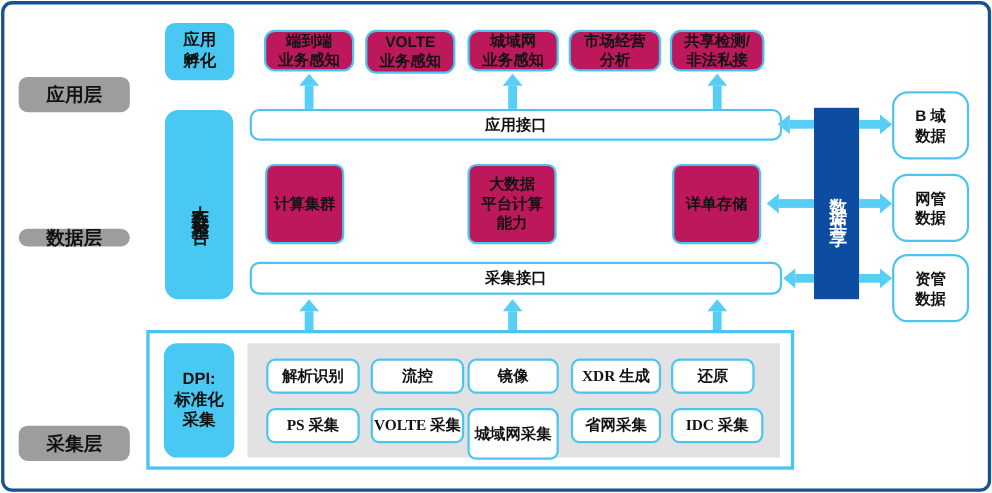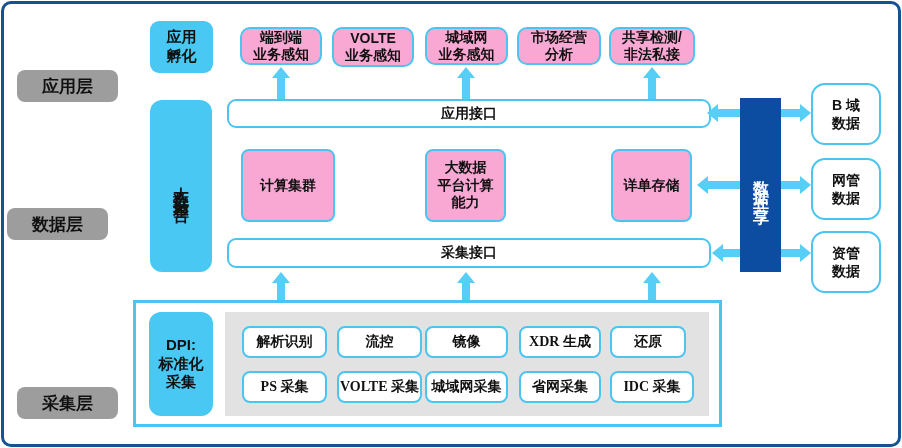--- a/index.html
+++ b/index.html
@@ -6,21 +6,21 @@
     --cyan:#48C8F2; --cyan-border:#4BC5EF; --arrow:#56CEF5; --dark-blue:#0C4DA2;
     --gray-label:#9D9D9D; --gray-panel:#E2E2E2; --frame-border:#15528F; --text:#111;
   }
   *{box-sizing:border-box;margin:0;padding:0;}
   body{background:#fff;font-family:"Liberation Sans","DejaVu Sans",sans-serif;color:var(--text);}
   #stage{position:relative;width:902px;height:448px;background:#fff;overflow:hidden;}
   .frame{position:absolute;left:1px;top:1px;right:1px;bottom:1px;border:3px solid var(--frame-border);border-radius:10px;background:#fff;}
   .abs{position:absolute;display:flex;align-items:center;justify-content:center;text-align:center;}
   .glabel{background:var(--gray-label);border-radius:8px;font-size:17px;font-weight:700;margin-top:40px;}
   .cybox{background:var(--cyan);border-radius:9px;font-size:15px;font-weight:700;white-space:pre-line;line-height:1.25;}
-  .wbox{background:#f9a8d4;border:2px solid var(--cyan-border);border-radius:10px;font-size:14px;font-weight:600;white-space:pre-line;line-height:1.25;}
+  .wbox{background:#be185d;border:2px solid var(--cyan-border);border-radius:10px;font-size:14px;font-weight:600;white-space:pre-line;line-height:1.25;}
   .bar{background:#fff;border:2px solid var(--cyan-border);border-radius:9px;font-size:14px;font-weight:600;}
   .rbox{background:#fff;border:2px solid var(--cyan-border);border-radius:14px;font-size:14px;font-weight:600;white-space:pre-line;line-height:1.3;}
   .inbox{background:#fff;border:2px solid var(--cyan-border);border-radius:8px;font-size:14px;font-weight:600;font-family:Liberation Serif, serif;}
   .panel{background:var(--gray-panel);}
   .container{background:#fff;border:3px solid var(--cyan-border);}
   .vtext{writing-mode:vertical-rl;text-orientation:upright;letter-spacing:5px;font-weight:700;font-size:16px;}
   .dark{background:var(--dark-blue);color:#fff;}
   
   .va{position:absolute;width:18px;}
   .va .head{width:0;height:0;border-left:9px solid transparent;border-right:9px solid transparent;border-bottom:11px solid var(--arrow);}
@@ -32,21 +32,21 @@
 </style>
 </head>
 <body>
 
 <div id="stage">
   <div class="frame"></div>
 
   <div class="abs glabel" style="left:17px;top:30px;width:101px;height:32px;">
       <span>应用层</span>
     </div>
-  <div class="abs glabel" style="left:7px;top:168px;width:101px;height:32px;">
+  <div class="abs glabel" style="left:17px;top:168px;width:101px;height:16px;">
       <span>数据层</span>
     </div>
   <div class="abs glabel" style="left:17px;top:347px;width:101px;height:32px;">
       <span>采集层</span>
     </div>
 
   <div class="abs cybox" style="left:150px;top:21px;width:63px;height:52px;"><span>应用
 孵化</span></div>
   <div class="abs wbox" style="left:240px;top:27px;width:82px;height:38px;"><span>端到端
 业务感知</span></div>
@@ -56,21 +56,21 @@
 业务感知</span></div>
   <div class="abs wbox" style="left:517px;top:27px;width:84px;height:38px;"><span>市场经营
 分析</span></div>
   <div class="abs wbox" style="left:609px;top:27px;width:86px;height:38px;"><span>共享检测/
 非法私接</span></div>
 
   <div class="abs cybox" style="left:150px;top:100px;width:62px;height:172px;border-radius:12px;"><span class="vtext">大数据整合</span></div>
   <div class="abs bar" style="left:227px;top:99px;width:484px;height:29px;text-align:center;">
       <span>应用接口</span>
     </div>
-  <div class="abs wbox" style="left:241px;top:149px;width:94px;height:73px;border-radius:8px;"><span>计算集群</span></div>
+  <div class="abs wbox" style="left:241px;top:149px;width:72px;height:73px;border-radius:8px;"><span>计算集群</span></div>
   <div class="abs wbox" style="left:425px;top:149px;width:81px;height:73px;border-radius:8px;"><span>大数据
 平台计算
 能力</span></div>
   <div class="abs wbox" style="left:611px;top:149px;width:81px;height:73px;border-radius:8px;"><span>详单存储</span></div>
   <div class="abs bar" style="left:227px;top:238px;width:484px;height:30px;">
       <span>采集接口</span>
     </div>
 
   <div class="abs dark" style="left:740px;top:98px;width:41px;height:174px;">
       <span class="vtext" style="letter-spacing:9px;">数据共享</span>
@@ -103,21 +103,21 @@
   <div class="abs inbox" style="left:610px;top:326px;width:76px;height:32px;">
       <span>还原</span>
     </div>
 
   <div class="abs inbox" style="left:242px;top:371px;width:85px;height:32px;">
       <span>PS 采集</span>
     </div>
   <div class="abs inbox" style="left:337px;top:371px;width:85px;height:32px;">
       <span>VOLTE 采集</span>
     </div>
-  <div class="abs inbox" style="left:425px;top:371px;width:83px;height:32px;">
+  <div class="abs inbox" style="left:425px;top:371px;width:83px;height:47px;">
       <span>城域网采集</span>
     </div>
   <div class="abs inbox" style="left:519px;top:371px;width:82px;height:32px;">
       <span>省网采集</span>
     </div>
   <div class="abs inbox" style="left:610px;top:371px;width:84px;height:32px;">
       <span>IDC 采集</span>
     </div>
 
   <div class="va" style="left:272px;top:67px;height:32px;">

